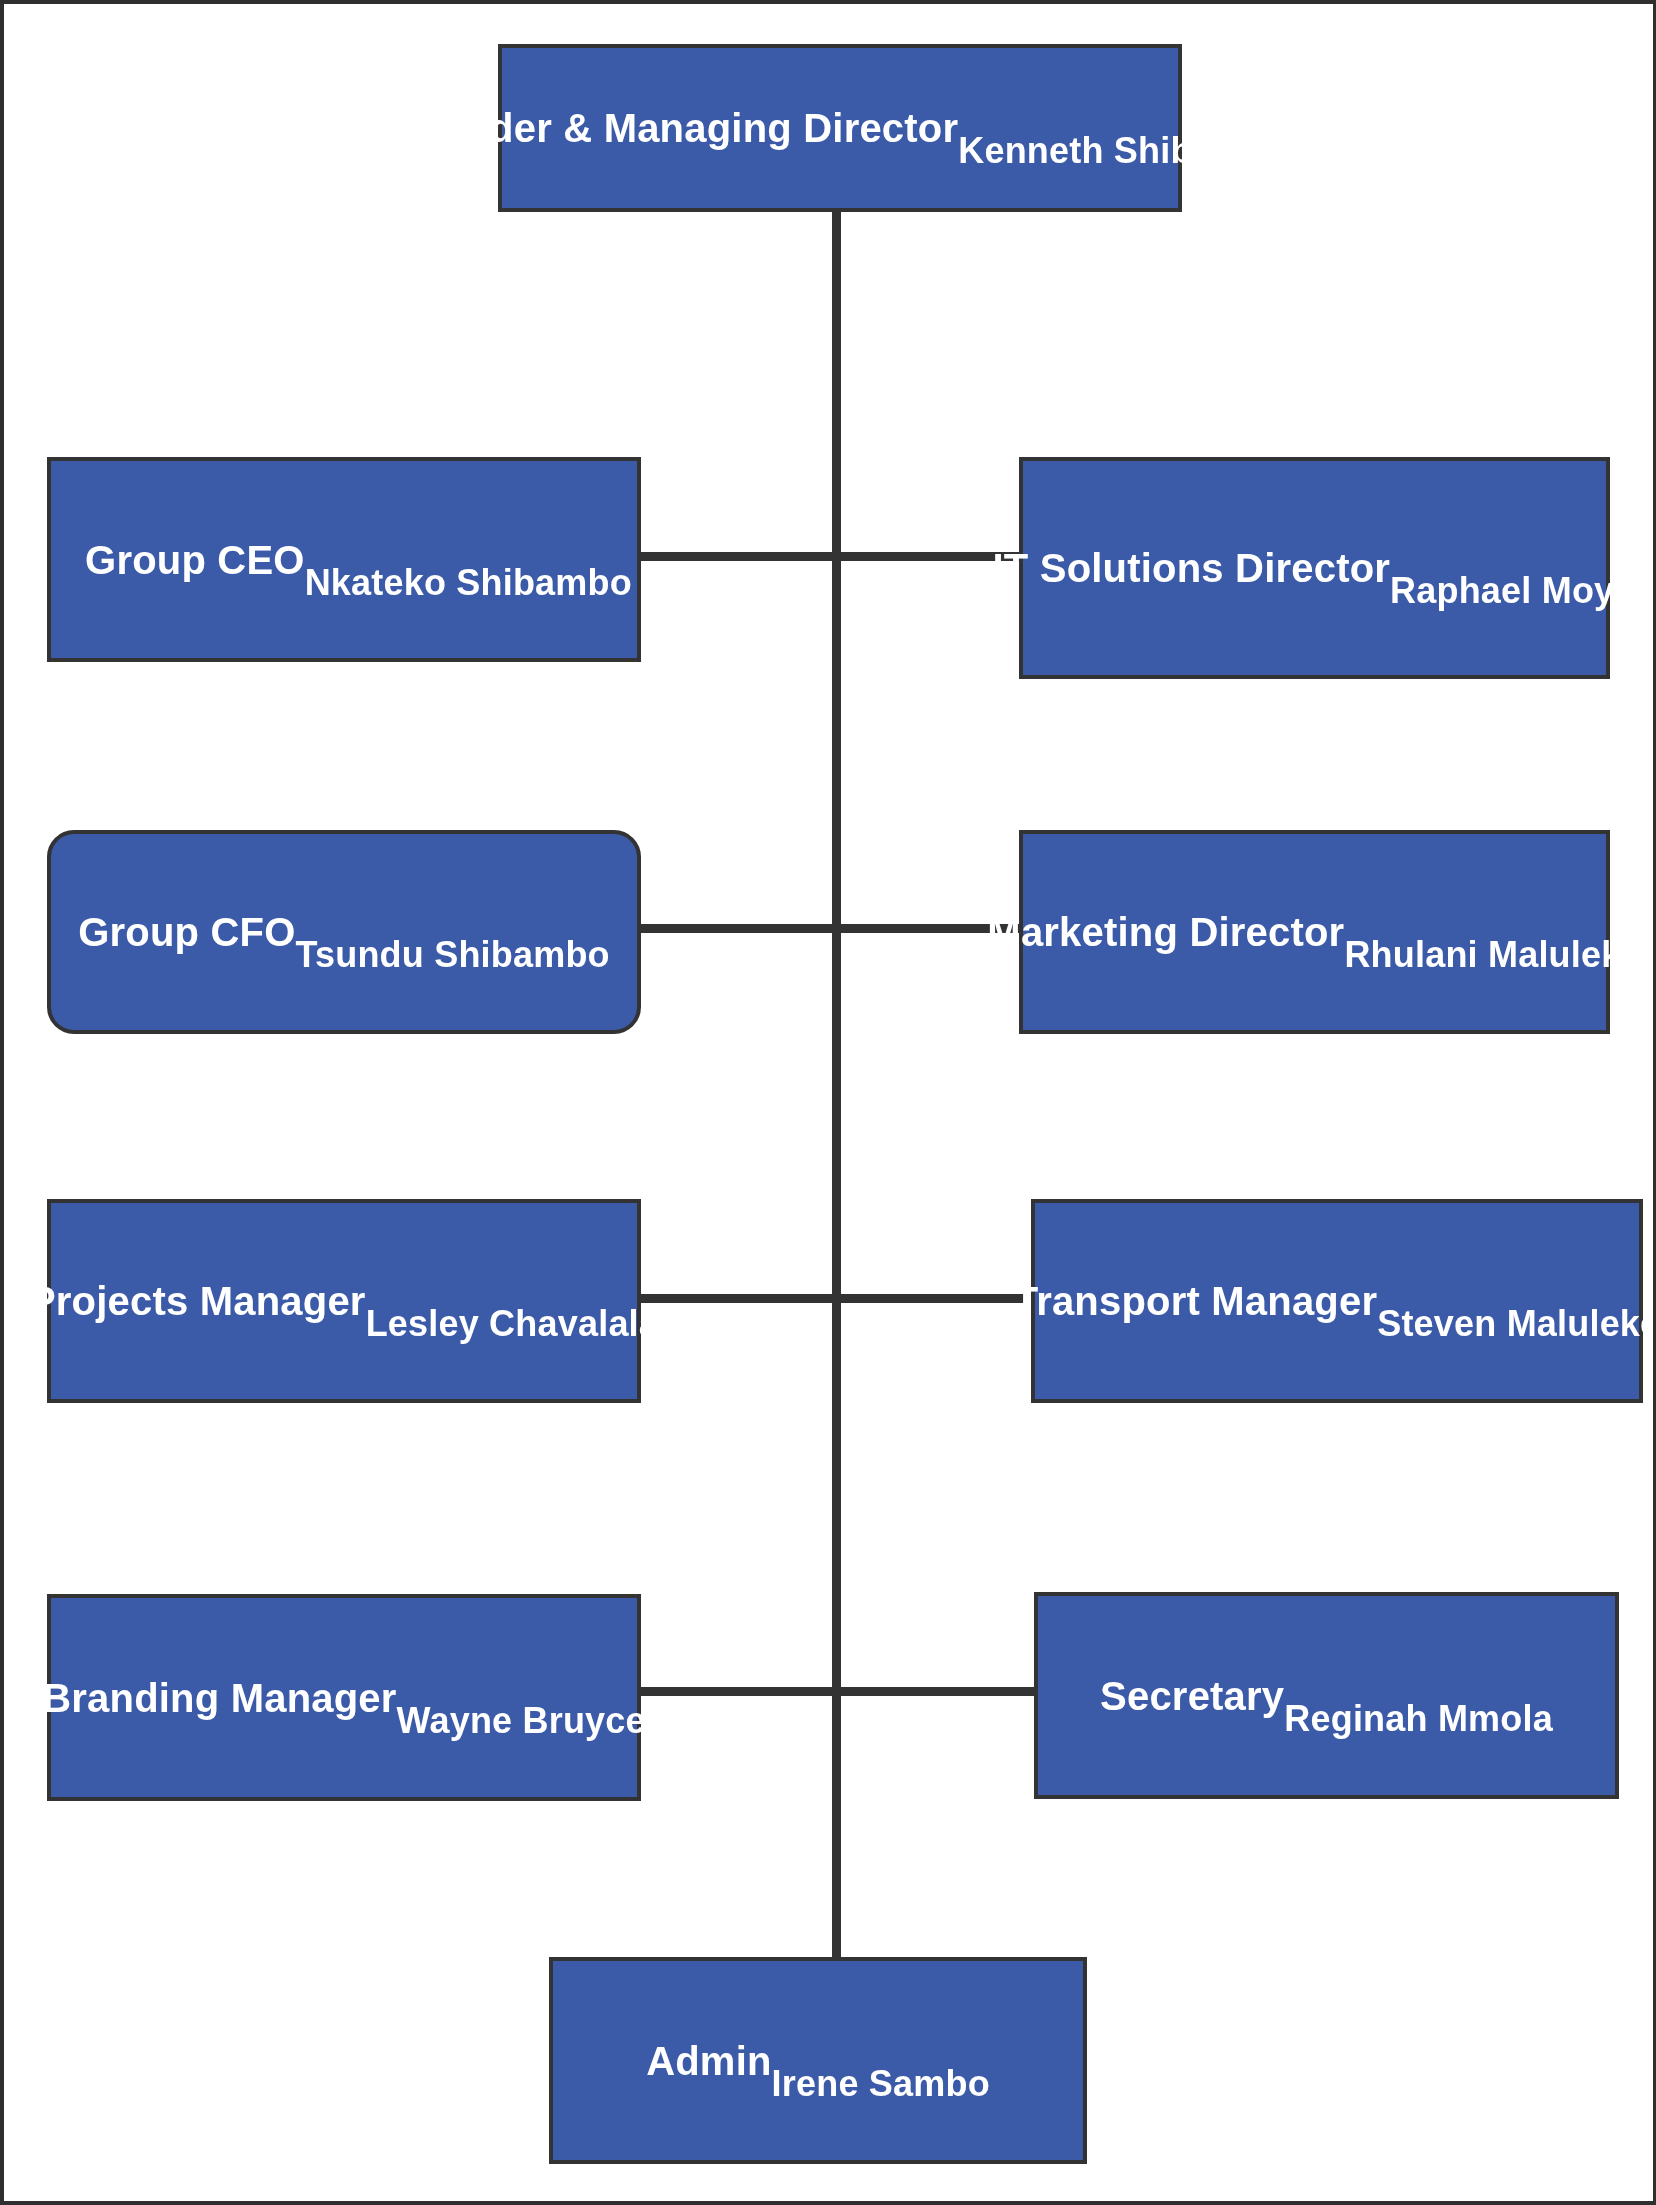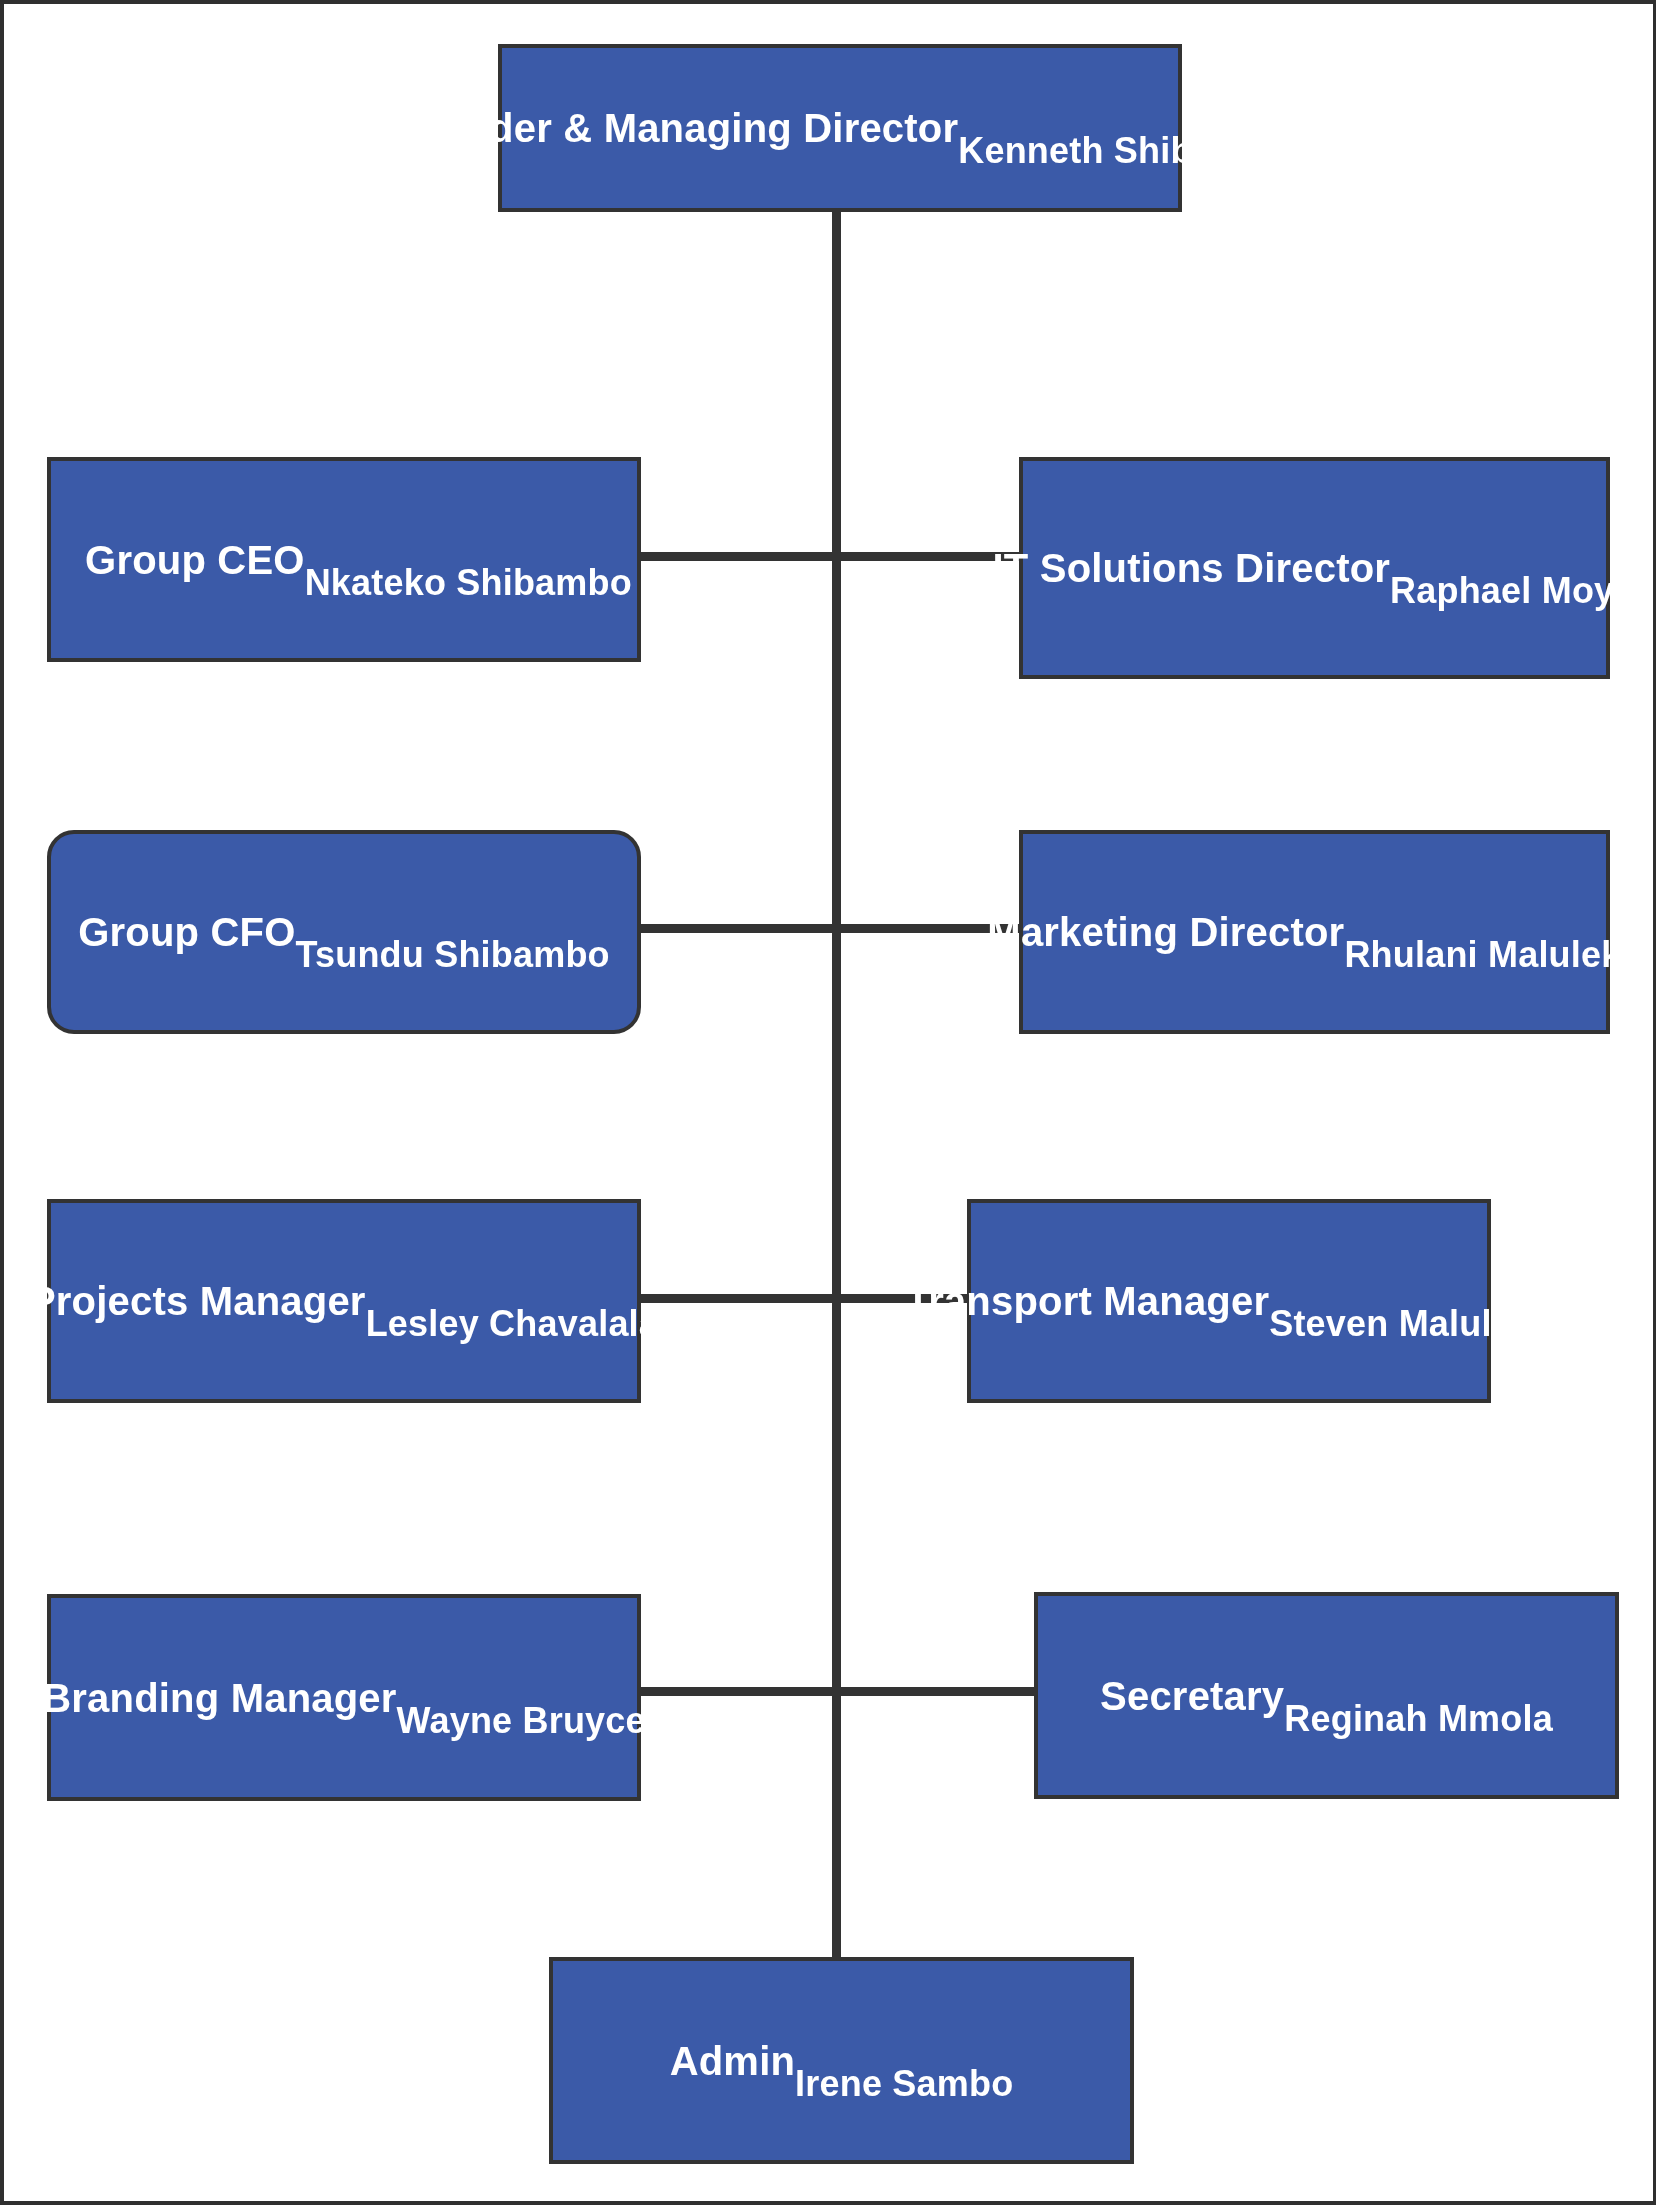--- a/index.html
+++ b/index.html
@@ -66,24 +66,24 @@
     margin-top: 46px;
   }
 
   
   #box-founder   { left: 494px;  top: 40px;   width: 684px; height: 168px; }
   #box-ceo       { left: 43px;   top: 453px;  width: 594px; height: 205px; padding-left: 40px; }
   #box-it        { left: 1015px; top: 453px;  width: 591px; height: 222px; }
   #box-cfo       { left: 43px;   top: 826px; width: 594px; height: 204px; border-radius: 27px; }
   #box-marketing { left: 1015px; top: 826px; width: 591px; height: 204px; }
   #box-projects  { left: 43px;   top: 1195px; width: 594px; height: 204px; }
-  #box-transport { left: 963px; top: 1195px; width: 524px; height: 204px; }
+  #box-transport { left: 1027px; top: 1195px; width: 612px; height: 204px; }
   #box-branding  { left: 43px;   top: 1590px; width: 594px; height: 207px; }
   #box-secretary { left: 1030px; top: 1588px; width: 585px; height: 207px; }
-  #box-admin     { left: 545px;  top: 1953px; width: 585px; height: 207px; }
+  #box-admin     { left: 545px;  top: 1953px; width: 538px; height: 207px; }
 
   
   #trunk-main    { left: 828px; top: 208px;  height: 1748px; }
   #branch-row1   { left: 633px;  top: 548px;  width: 387px; }
   #branch-row2   { left: 633px;  top: 920px; width: 387px; }
   #branch-row3   { left: 633px;  top: 1290px; width: 387px; }
   #branch-row4   { left: 633px;  top: 1683px; width: 401px; }
 </style>
 </head>
 <body>

